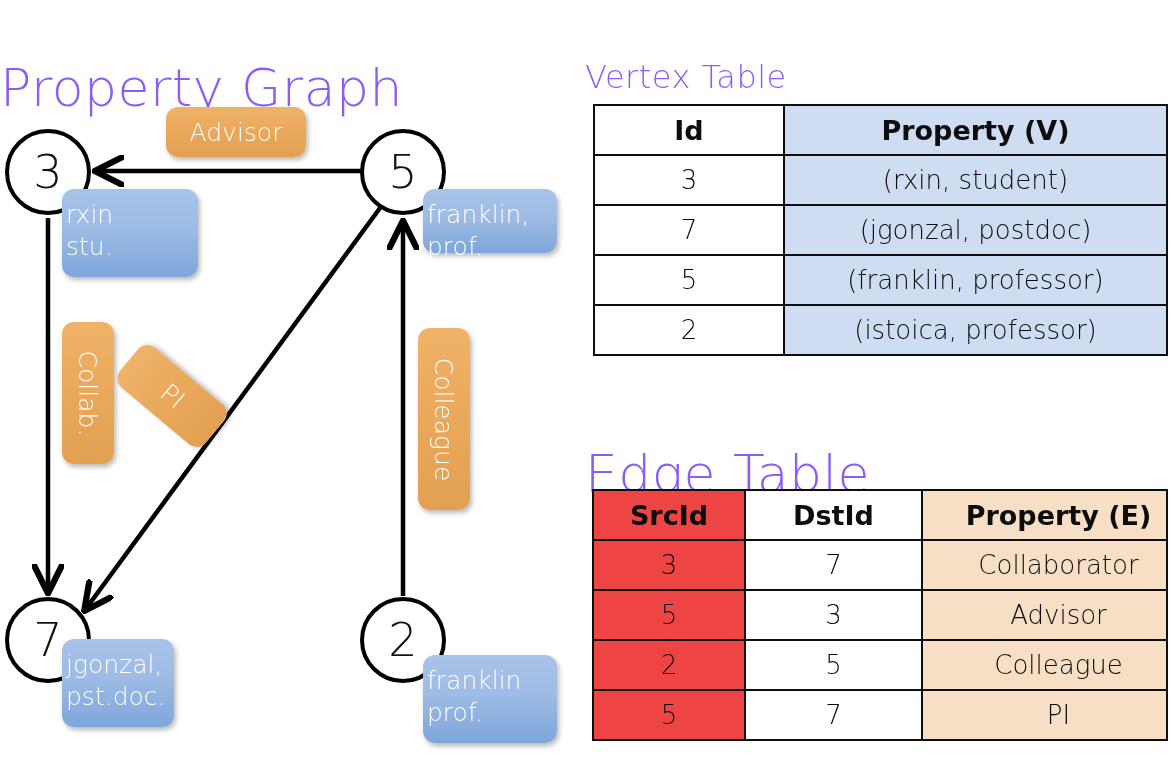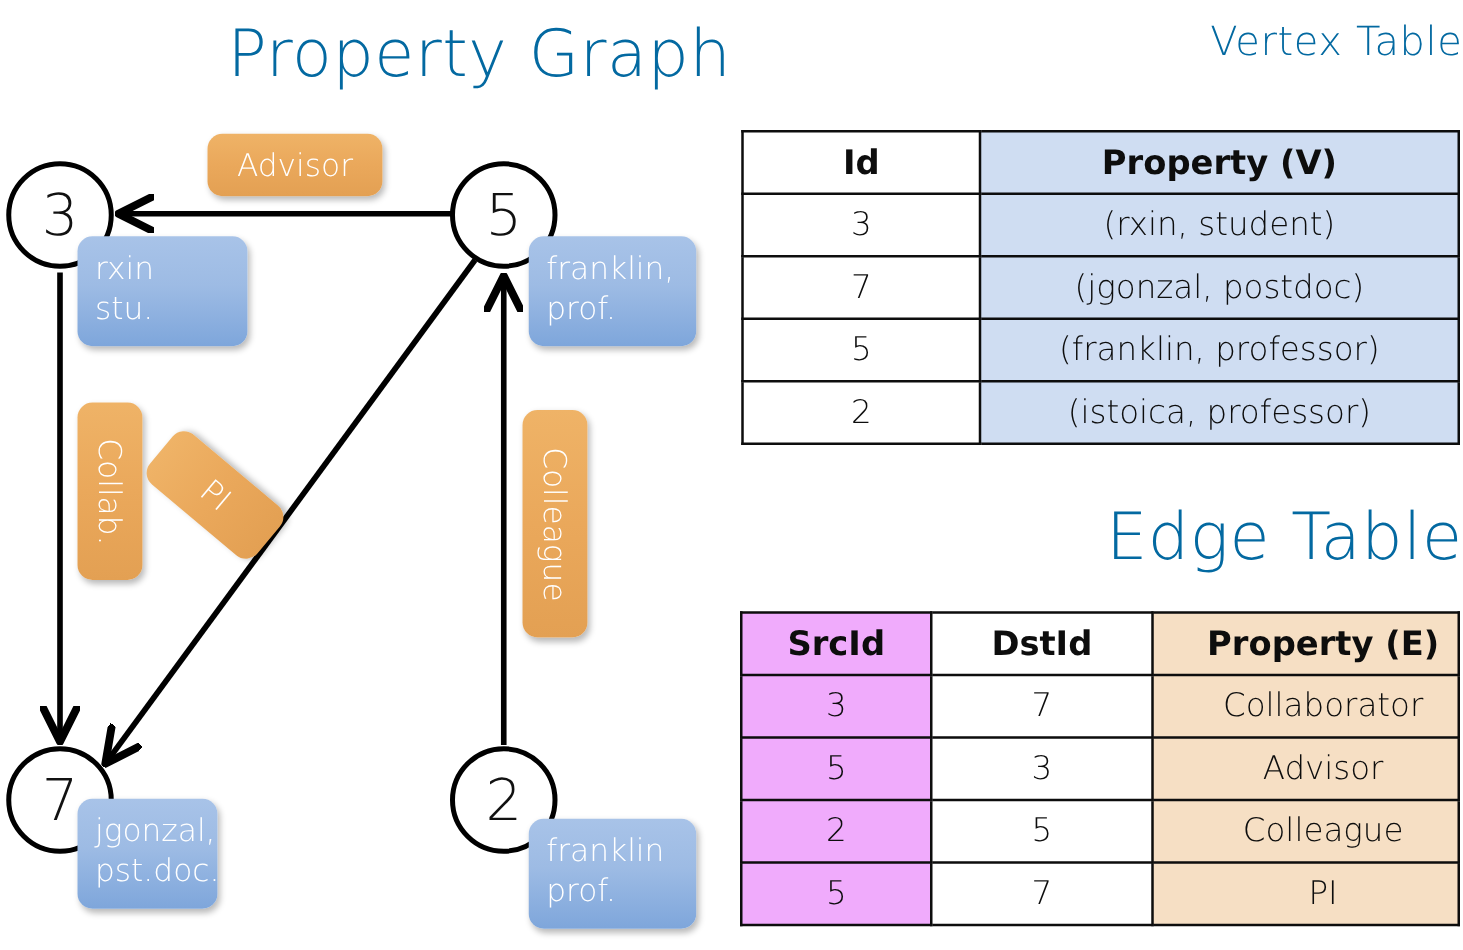--- a/index.html
+++ b/index.html
@@ -15,24 +15,25 @@
     font-family: "Liberation Sans", sans-serif;
     color: #000000;
   }
 
   
   .title {
     position: absolute;
     font-weight: 300;
     font-size: 50px;
     letter-spacing: 0.5px;
-    color: #0369a1;
+    color: #8b5cf6;
     white-space: nowrap;
-    text-align: right;
-    font-family: "DejaVu Sans", sans-serif;
+    text-align: left;
+    font-family: "DejaVu Sans", sans-serif;
+    margin-top: 44px;
   }
   #title-property-graph { left: 0;   top: 14px;  width: 585px; font-size: 52px; }
   #title-vertex-table   { left: 585px; top: 14px; width: 585px; font-size: 32px; }
   #title-edge-table     { left: 585px; top: 400px; width: 585px; font-size: 52px; }
 
   
   #graph-panel {
     position: absolute;
     left: 0; top: 0;
     width: 585px; height: 760px;
@@ -69,21 +70,21 @@
     position: absolute;
     z-index: 5;
     border-radius: 12px;
     background: linear-gradient(to bottom, #a8c3e8 0%, #9dbbe4 45%, #7ea6db 100%);
     box-shadow: 2px 3px 5px rgba(0,0,0,0.28);
     color: #ffffff;
     font-size: 25px;
     font-weight: 300;
     font-family: "DejaVu Sans", sans-serif;
     line-height: 1.28;
-    padding: 10px 0 0 14px;
+    padding: 10px 0 0 4px;
     box-sizing: border-box;
     white-space: pre-line;
   }
 
   
   .orange-box {
     position: absolute;
     z-index: 5;
     border-radius: 12px;
     background: linear-gradient(to bottom, #efb367 0%, #eaa85b 50%, #e3a053 100%);
@@ -123,21 +124,21 @@
     font-size: 26px;
     color: #0d0d0d;
     padding: 0;
     height: 48px;
   }
   .tbl th { font-weight: 700; font-size: 27px; }
   .vtbl { left: 593px; top: 104px; width: 575px; }
   .vtbl .c-id   { width: 188px; background: #ffffff; }
   .vtbl .c-prop { background: #cfddf2; }
   .etbl { left: 592px; top: 489px; width: 576px; }
-  .etbl .c-src  { width: 150px; background: #f0abfc; }
+  .etbl .c-src  { width: 150px; background: #ef4444; }
   .etbl .c-dst  { width: 175px; background: #ffffff; margin-top: 36px; }
   .etbl .c-prop { background: #f6dfc4; padding-left: 28px; }
 </style>
 </head>
 <body>
 
 <div class="title" id="title-property-graph">Property Graph</div>
 <div class="title" id="title-vertex-table">Vertex Table</div>
 <div class="title" id="title-edge-table">Edge Table</div>
 
@@ -166,21 +167,21 @@
   <div class="node-label" style="left:360px; top:129px;">5</div>
 
   <div class="node-circle" style="left:5px;  top:597px;"></div>
   <div class="node-label" style="left:5px;  top:597px;">7</div>
 
   <div class="node-circle" style="left:360px; top:597px;"></div>
   <div class="node-label" style="left:360px; top:597px;">2</div>
 
   <div class="blue-box" style="left:62px;  top:189px; width:136px; height:88px;">rxin
 stu.</div>
-  <div class="blue-box" style="left:423px; top:189px; width:134px; height:88px;">franklin,
+  <div class="blue-box" style="left:423px; top:189px; width:134px; height:64px;">franklin,
 prof.</div>
   <div class="blue-box" style="left:62px;  top:639px; width:112px; height:88px;">jgonzal,
 pst.doc.</div>
   <div class="blue-box" style="left:423px; top:655px; width:134px; height:88px;">franklin
 prof.</div>
 
   <div class="orange-box" style="left:166px; top:107px; width:140px; height:50px;">
     <span>Advisor</span>
   </div>
 

